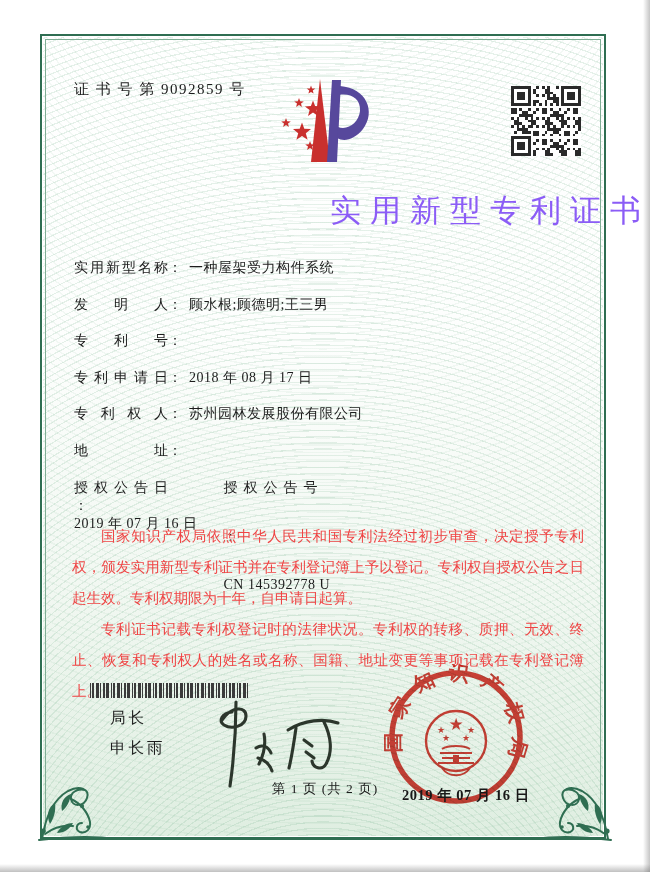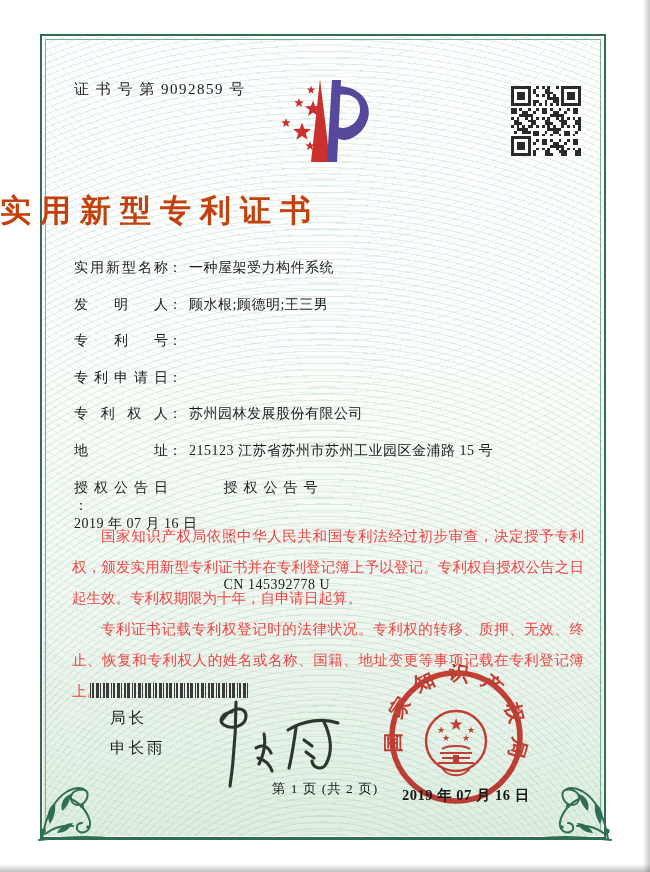--- a/index.html
+++ b/index.html
@@ -30,22 +30,22 @@
   .scan-edge-r{position:absolute;top:0;right:0;bottom:0;width:7px;background:linear-gradient(90deg,rgba(0,0,0,0),rgba(90,90,90,.35));}
   .scan-edge-b{position:absolute;left:0;right:0;bottom:0;height:8px;background:linear-gradient(180deg,rgba(0,0,0,0),rgba(90,90,90,.38));}
 
   
   .cert-no{position:absolute;left:74px;top:80px;font-size:15px;letter-spacing:1.5px;z-index:5;}
   .logo{position:absolute;left:274px;top:76px;width:106px;height:98px;z-index:5;}
   .qr{position:absolute;left:511px;top:86px;width:70px;height:70px;z-index:5;background:#fff;}
 
   
   .title{
-    position:absolute;left:0;right:0;top:190px;text-align:left;
-    font-size:31px;font-weight:700;letter-spacing:9px;color:#c2410c;z-index:5;
+    position:absolute;left:0;right:0;top:190px;text-align:right;
+    font-size:31px;font-weight:400;letter-spacing:9px;color:#8b5cf6;z-index:5;
   }
 
   
   .fields{position:absolute;left:74px;top:259px;right:50px;z-index:5;}
   .f-row{display:flex;align-items:flex-start;margin-bottom:18.6px;font-size:14px;white-space:nowrap;}
   .f-pair{display:flex;align-items:baseline;flex-direction:column;}
   .f-pair.second{margin-left:26px;gap:31px;}
   .f-label{display:inline-block;width:94px;text-align:justify;text-align-last:justify;}
   .f-colon{margin-right:7px;}
   .f-value{letter-spacing:.5px;}
@@ -428,30 +428,30 @@
       <span class="f-colon">：</span>
       <span class="f-value">顾水根;顾德明;王三男</span>
   </div>
   <div class="f-row">
     <span class="f-label">专利号</span>
       <span class="f-colon">：</span>
   </div>
   <div class="f-row">
     <span class="f-label">专利申请日</span>
       <span class="f-colon">：</span>
+      <span class="f-value">2018 年 08 月 17 日</span>
   </div>
   <div class="f-row">
     <span class="f-label">专利权人</span>
       <span class="f-colon">：</span>
       <span class="f-value">苏州园林发展股份有限公司</span>
   </div>
   <div class="f-row">
     <span class="f-label">地址</span>
       <span class="f-colon">：</span>
-      <span class="f-value">215123 江苏省苏州市苏州工业园区金浦路 15 号</span>
   </div>
   <div class="f-row">
     <span class="f-pair">
       <span class="f-label">授权公告日</span>
         <span class="f-colon">：</span>
         <span class="f-value">2019 年 07 月 16 日</span>
     </span>
     <span class="f-pair second">
       <span class="f-label">授权公告号</span>
         <span class="f-colon">：</span>

